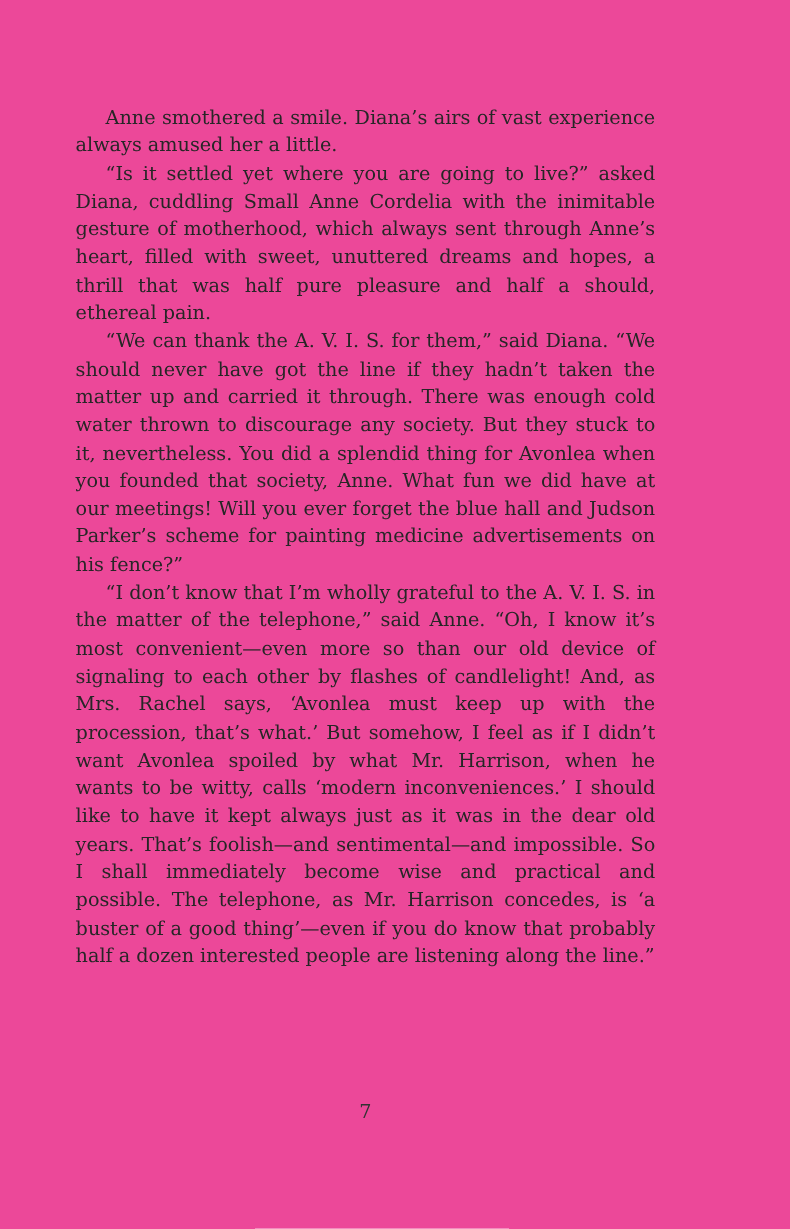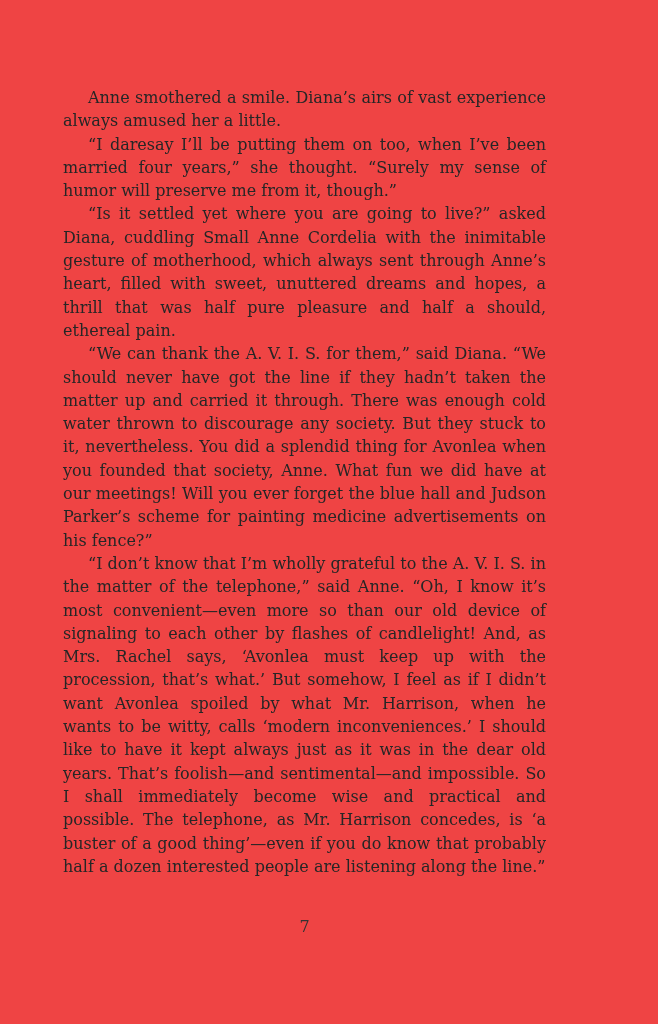--- a/index.html
+++ b/index.html
@@ -4,21 +4,21 @@
   <style>
     html, body {
       margin: 0;
       padding: 0;
       background: #ffffff;
     }
     .page {
       position: relative;
       width: 658px;
       height: 1024px;
-      background: #ef4444;
+      background: #ec4899;
       font-family: "DejaVu Serif", "Liberation Serif", serif;
       color: #262626;
       overflow: hidden;
     }
     .text-block {
       position: absolute;
       left: 63px;
       top: 86px;
       width: 483px;
       font-size: 16px;
@@ -43,19 +43,18 @@
       line-height: 23.3px;
       color: #333333;
     }
   </style>
 </head>
 <body>
 
 <div class="page">
   <div class="text-block">
     <p>Anne smothered a smile. Diana’s airs of vast experience always amused her a little.</p>
-    <p>“I daresay I’ll be putting them on too, when I’ve been married four years,” she thought. “Surely my sense of humor will preserve me from it, though.”</p>
     <p>“Is it settled yet where you are going to live?” asked Diana, cuddling Small Anne Cordelia with the inimitable gesture of motherhood, which always sent through Anne’s heart, filled with sweet, unuttered dreams and hopes, a thrill that was half pure pleasure and half a should, ethereal pain.</p>
     <p>“We can thank the A. V. I. S. for them,” said Diana. “We should never have got the line if they hadn’t taken the matter up and carried it through. There was enough cold water thrown to discourage any society. But they stuck to it, nevertheless. You did a splendid thing for Avonlea when you founded that society, Anne. What fun we did have at our meetings! Will you ever forget the blue hall and Judson Parker’s scheme for painting medicine advertisements on his fence?”</p>
     <p>“I don’t know that I’m wholly grateful to the A. V. I. S. in the matter of the telephone,” said Anne. “Oh, I know it’s most convenient—even more so than our old device of signaling to each other by flashes of candlelight! And, as Mrs. Rachel says, ‘Avonlea must keep up with the procession, that’s what.’ But somehow, I feel as if I didn’t want Avonlea spoiled by what Mr. Harrison, when he wants to be witty, calls ‘modern inconveniences.’ I should like to have it kept always just as it was in the dear old years. That’s foolish—and sentimental—and impossible. So I shall immediately become wise and practical and possible. The telephone, as Mr. Harrison concedes, is ‘a buster of a good thing’—even if you do know that probably half a dozen interested people are listening along the line.”</p>
   </div>
   <div class="folio">7</div>
 </div>
 
 </body></html>

